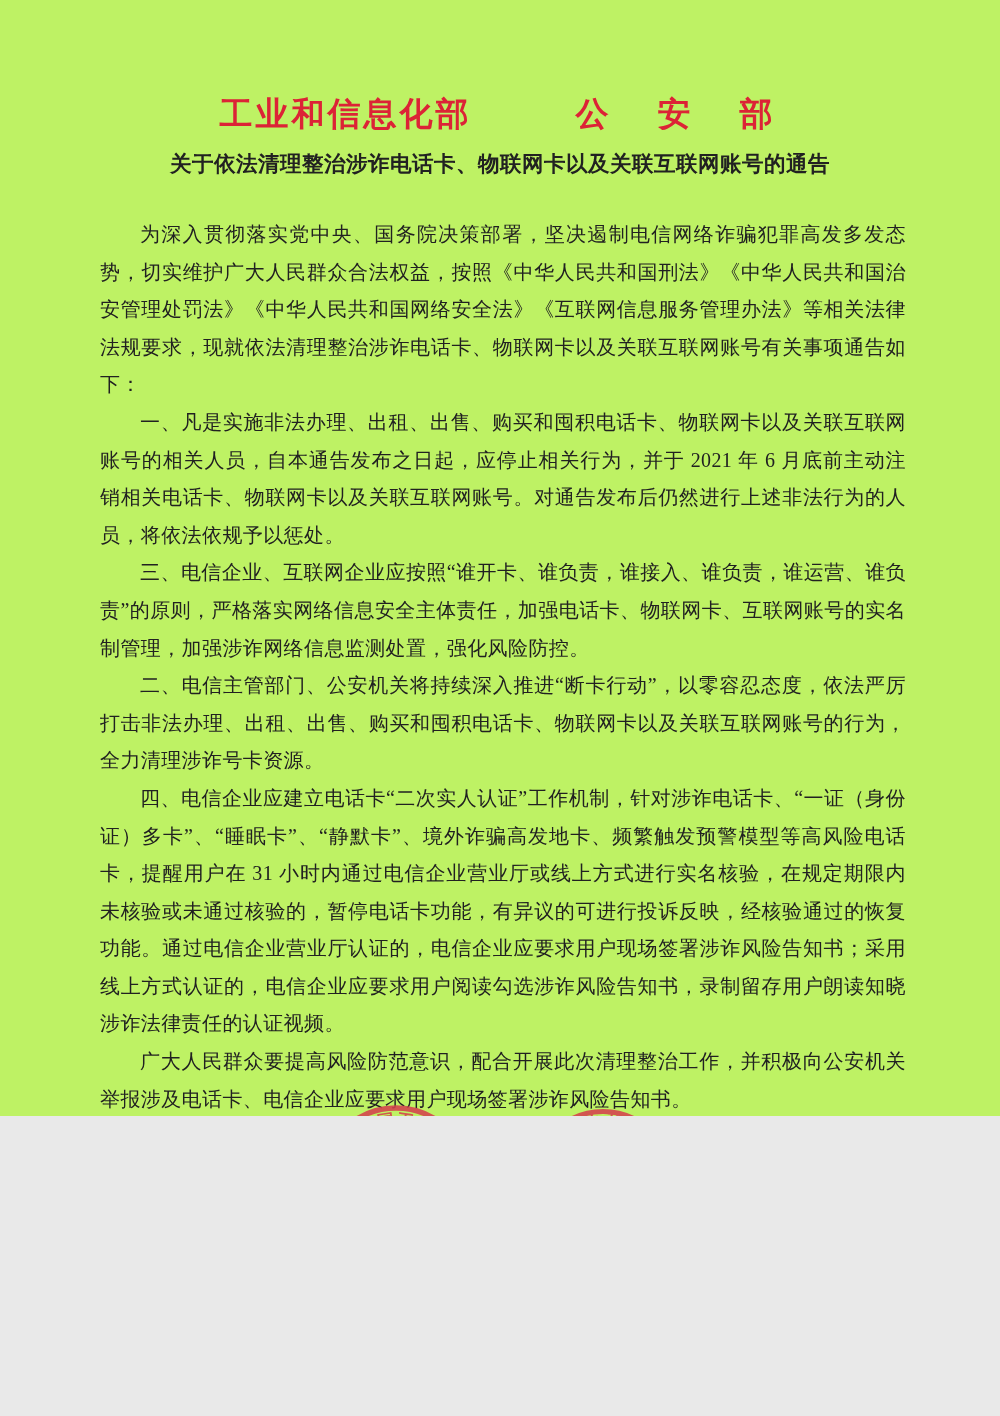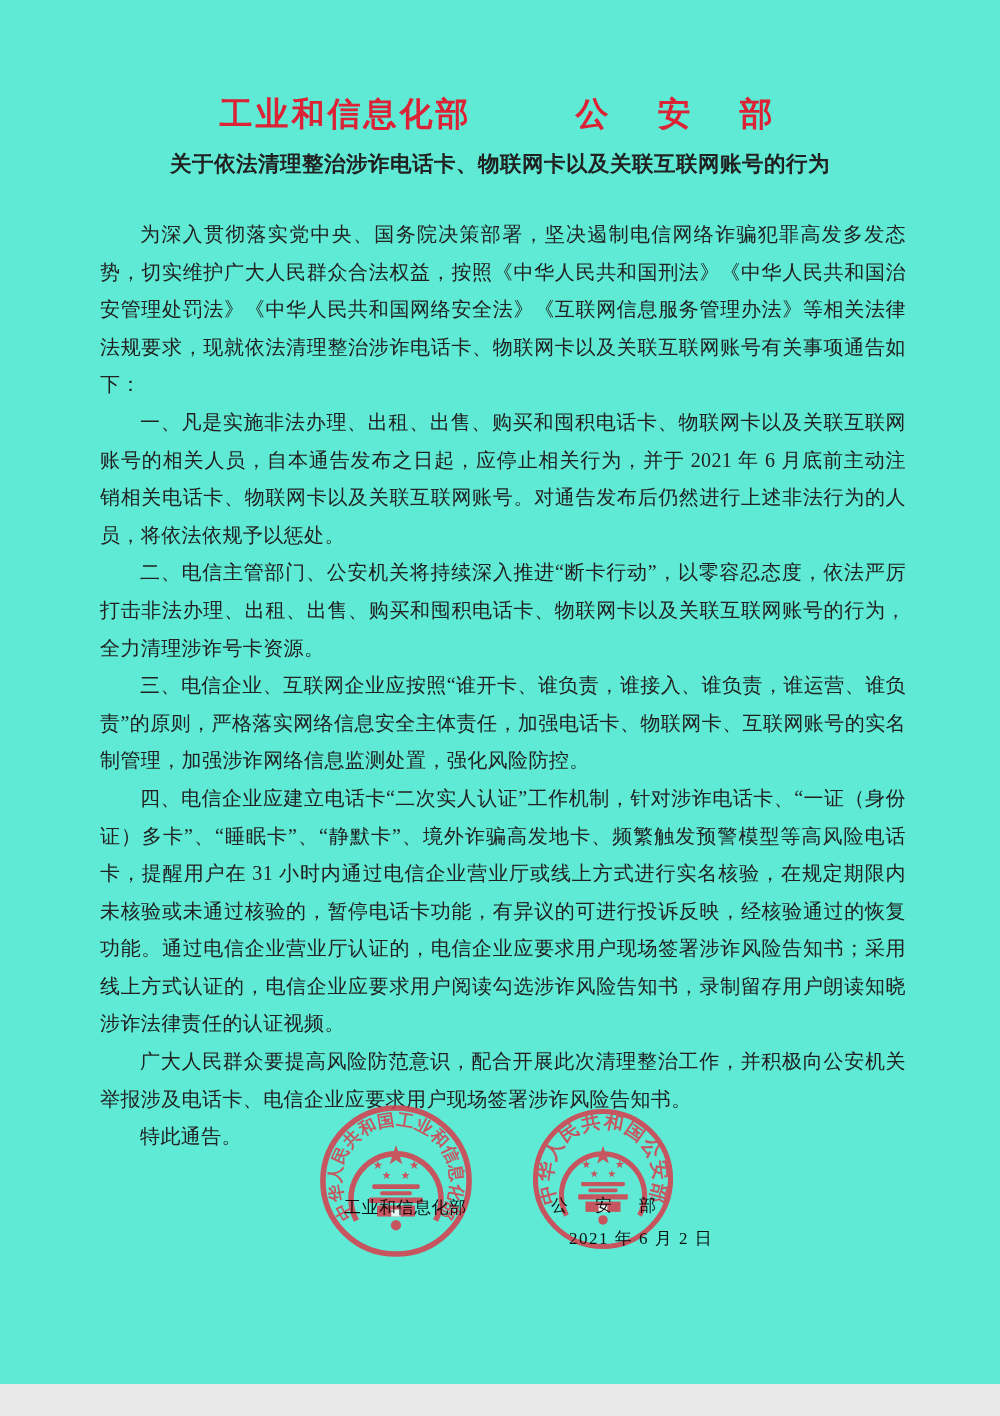--- a/index.html
+++ b/index.html
@@ -1,20 +1,20 @@
 <!DOCTYPE html>
 <html><head>
 <meta charset="utf-8">
 <style>
   html,body{margin:0;padding:0;background:#e9e9e9;}
   .page{
     position:relative;
-    width:1000px;height:1384px;
+    width:1000px;height:1116px;
     margin:0 auto;
-    background:#5eead4;
+    background:#bef264;
     overflow:hidden;
     font-family:"Liberation Serif","DejaVu Serif",serif;
     color:#212121;
   }
   
   .red-header{
     position:absolute;top:92px;left:0;width:100%;
     display:flex;justify-content:center;align-items:baseline;gap:104px;
     color:#dc2336;font-weight:700;font-size:33px;letter-spacing:3px;
     white-space:nowrap;
@@ -59,27 +59,27 @@
 </head>
 <body>
 
 <div class="page">
 
   <div class="red-header">
     <span class="ministry-left">工业和信息化部</span>
     <span class="ministry-right">公　安　部</span>
   </div>
 
-  <div class="doc-title">关于依法清理整治涉诈电话卡、物联网卡以及关联互联网账号的行为</div>
+  <div class="doc-title">关于依法清理整治涉诈电话卡、物联网卡以及关联互联网账号的通告</div>
 
   <div class="body-text">
     <p>为深入贯彻落实党中央、国务院决策部署，坚决遏制电信网络诈骗犯罪高发多发态势，切实维护广大人民群众合法权益，按照《中华人民共和国刑法》《中华人民共和国治安管理处罚法》《中华人民共和国网络安全法》《互联网信息服务管理办法》等相关法律法规要求，现就依法清理整治涉诈电话卡、物联网卡以及关联互联网账号有关事项通告如下：</p>
     <p>一、凡是实施非法办理、出租、出售、购买和囤积电话卡、物联网卡以及关联互联网账号的相关人员，自本通告发布之日起，应停止相关行为，并于 2021 年 6 月底前主动注销相关电话卡、物联网卡以及关联互联网账号。对通告发布后仍然进行上述非法行为的人员，将依法依规予以惩处。</p>
+    <p>三、电信企业、互联网企业应按照“谁开卡、谁负责，谁接入、谁负责，谁运营、谁负责”的原则，严格落实网络信息安全主体责任，加强电话卡、物联网卡、互联网账号的实名制管理，加强涉诈网络信息监测处置，强化风险防控。</p>
     <p>二、电信主管部门、公安机关将持续深入推进“断卡行动”，以零容忍态度，依法严厉打击非法办理、出租、出售、购买和囤积电话卡、物联网卡以及关联互联网账号的行为，全力清理涉诈号卡资源。</p>
-    <p>三、电信企业、互联网企业应按照“谁开卡、谁负责，谁接入、谁负责，谁运营、谁负责”的原则，严格落实网络信息安全主体责任，加强电话卡、物联网卡、互联网账号的实名制管理，加强涉诈网络信息监测处置，强化风险防控。</p>
     <p>四、电信企业应建立电话卡“二次实人认证”工作机制，针对涉诈电话卡、“一证（身份证）多卡”、“睡眠卡”、“静默卡”、境外诈骗高发地卡、频繁触发预警模型等高风险电话卡，提醒用户在 31 小时内通过电信企业营业厅或线上方式进行实名核验，在规定期限内未核验或未通过核验的，暂停电话卡功能，有异议的可进行投诉反映，经核验通过的恢复功能。通过电信企业营业厅认证的，电信企业应要求用户现场签署涉诈风险告知书；采用线上方式认证的，电信企业应要求用户阅读勾选涉诈风险告知书，录制留存用户朗读知晓涉诈法律责任的认证视频。</p>
     <p>广大人民群众要提高风险防范意识，配合开展此次清理整治工作，并积极向公安机关举报涉及电话卡、电信企业应要求用户现场签署涉诈风险告知书。</p>
     <p>特此通告。</p>
   </div>
 
   <svg class="seal seal-left" viewBox="0 0 200 200">
     <defs>
       <g id="star-a">
         <polygon points="0,-10 2.35,-3.24 9.51,-3.09 3.8,1.24 5.88,8.09 0,4 -5.88,8.09 -3.8,1.24 -9.51,-3.09 -2.35,-3.24"></polygon>
       </g>

